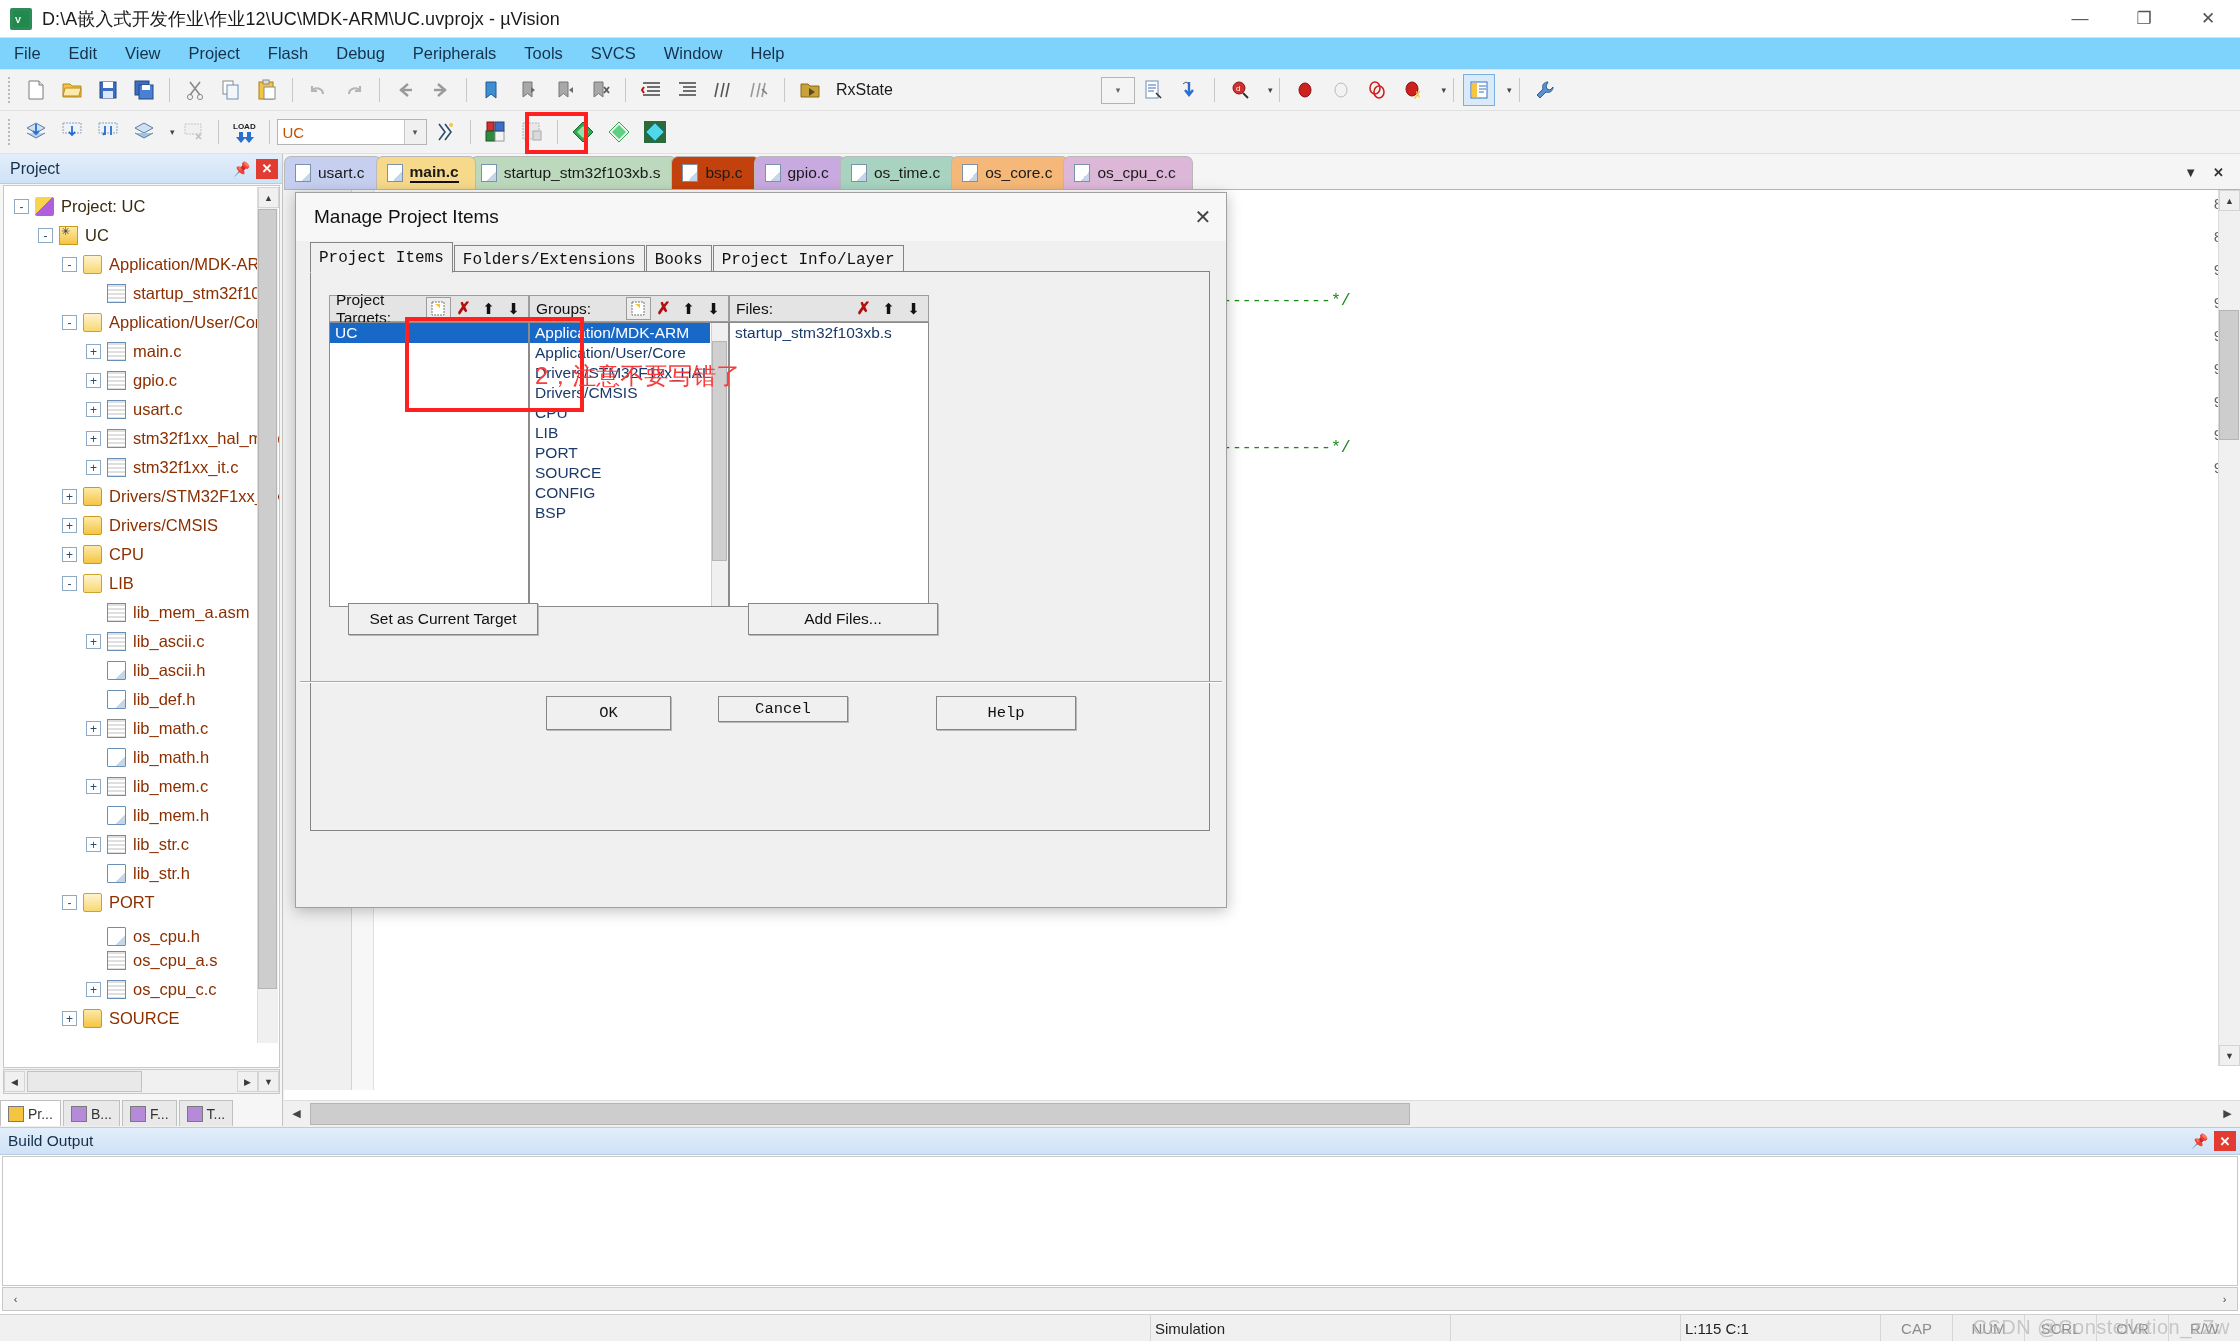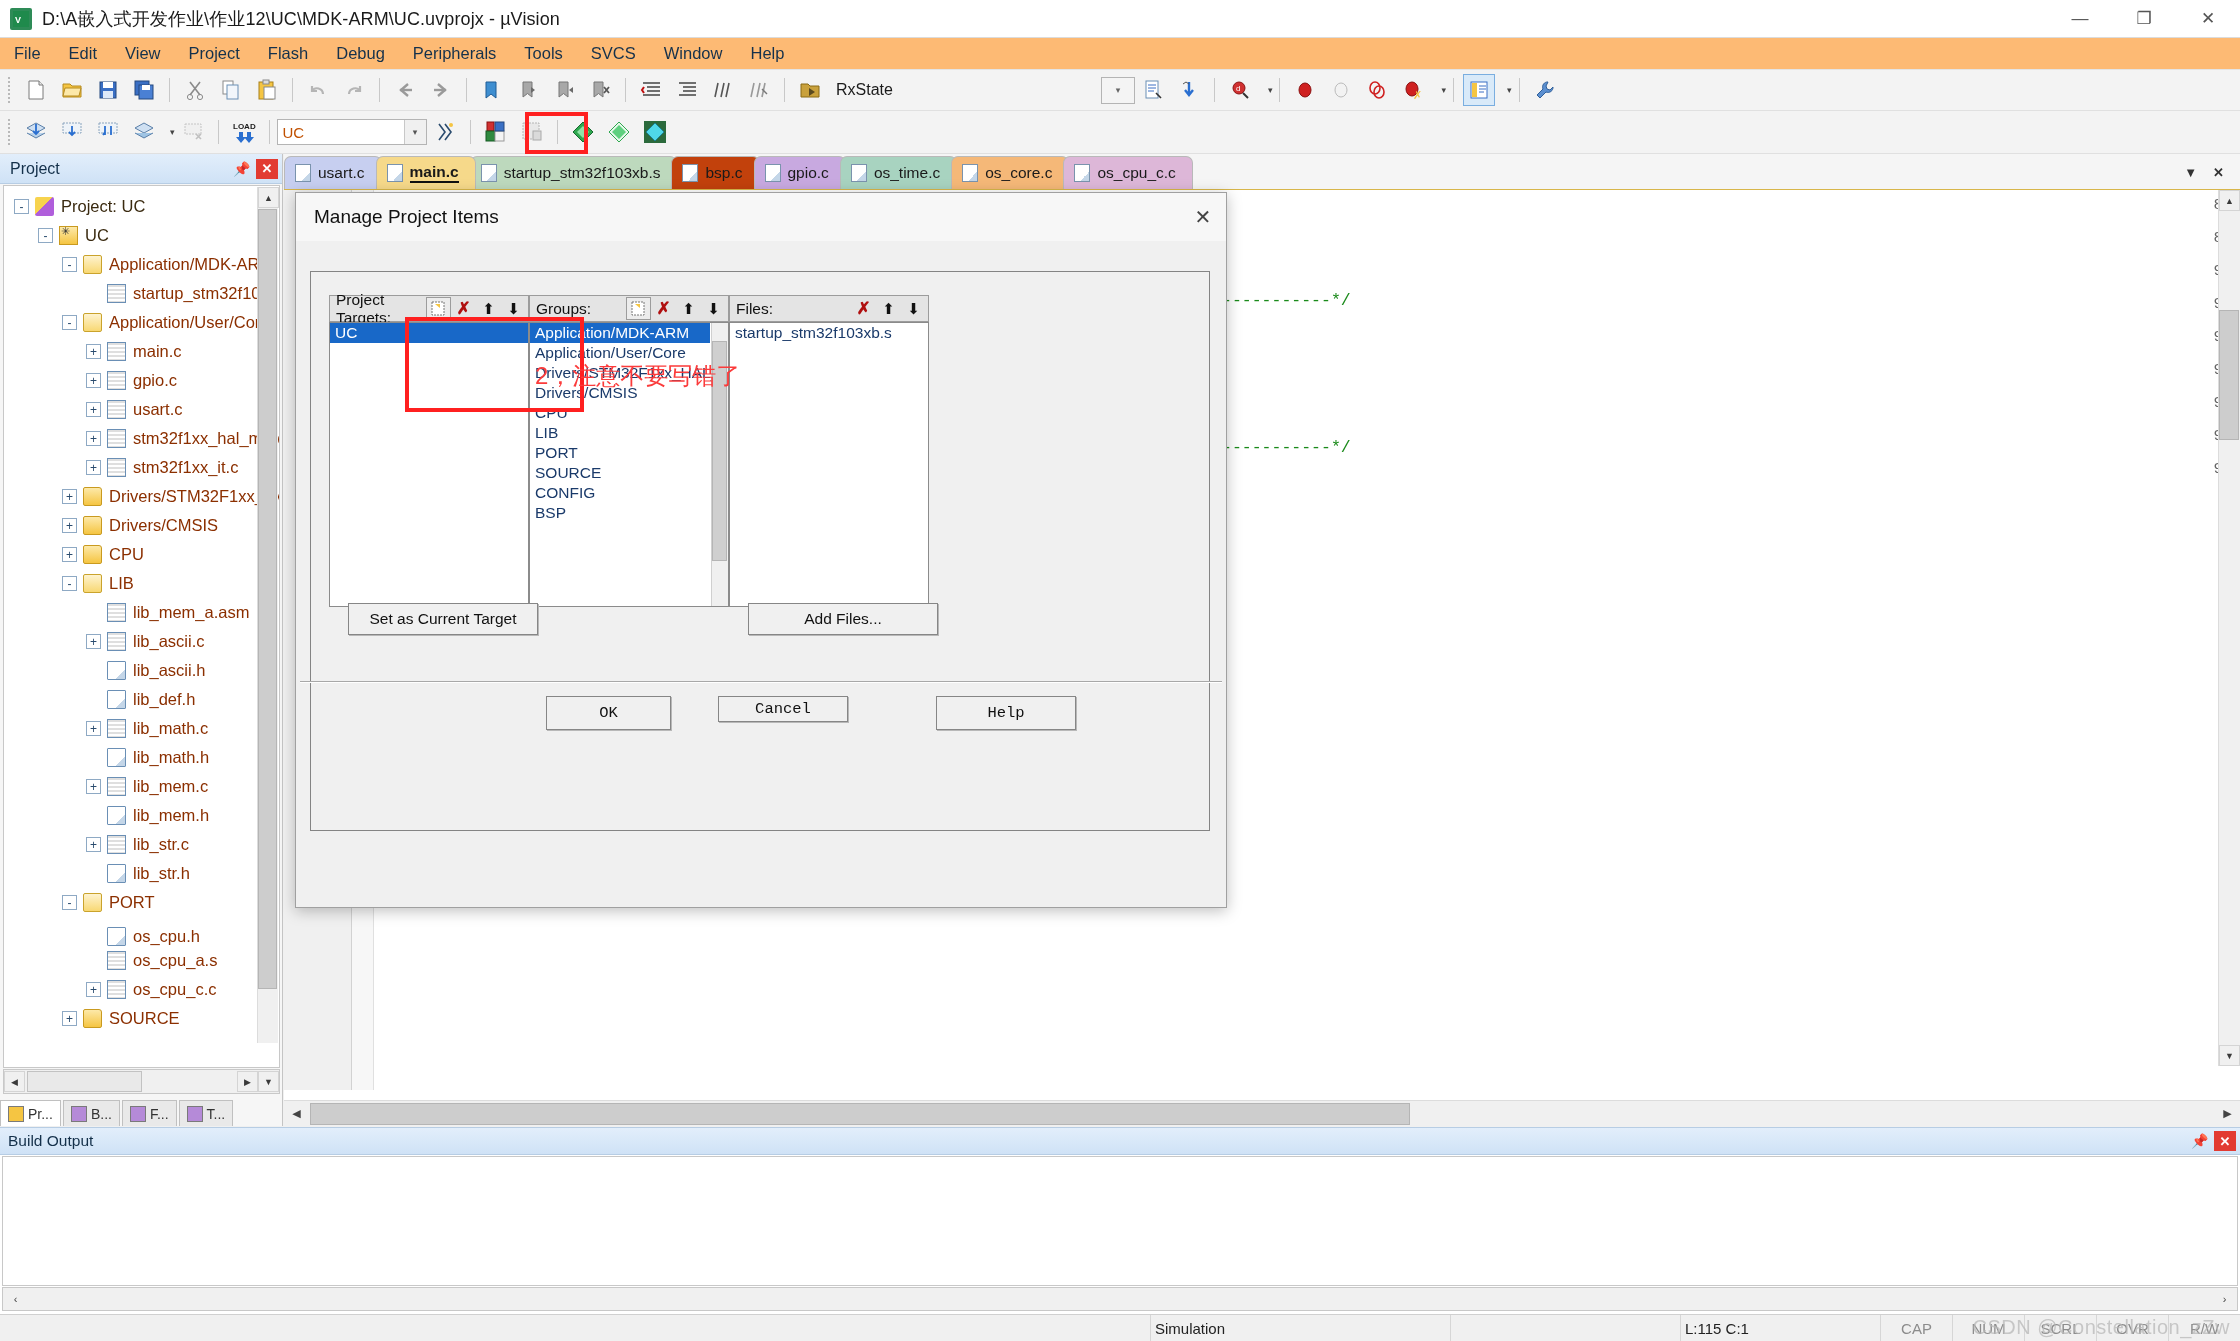--- a/index.html
+++ b/index.html
@@ -24,21 +24,21 @@
     display:flex; align-items:center; justify-content:center;
     color:#fff; font-size:11px; font-weight:bold; font-family:"Liberation Sans",sans-serif;
   }
   .title-text { font-size: 18px; color: #1a1a1a; letter-spacing: 0.1px; }
   .win-btns { margin-left: auto; display: flex; height: 38px; }
   .win-btn { width: 64px; height: 38px; display: flex; align-items: center; justify-content: center; color: #555; font-size: 17px; }
 
   
   .menubar {
     position: absolute; left: 0; top: 38px; width: 2240px; height: 32px;
-    background: #fdba74; display: flex; align-items: center;
+    background: #7dd3fc; display: flex; align-items: center;
     border-bottom: 1px solid #e4e4e4;
   }
   .menu-item { font-size: 16.5px; color: #15314b; padding: 4px 14px; }
 
   
   .toolbar {
     position: absolute; left: 0; width: 2240px; background: #f3f3f3;
     display: flex; align-items: center; border-bottom: 1px solid #e0e0e0;
   }
   .tb1 { top: 70px; height: 41px; }
@@ -849,20 +849,34 @@
 
   <div class="watermark">CSDN @Constellation_zZw</div>
 
   <div class="dlg">
     <div class="dlg-title">
       <div class="dlg-title-txt">Manage Project Items</div>
       <div class="dlg-close">✕</div>
     </div>
 
     <div class="dlg-body">
+      <div class="tabstrip" id="dtabs-host">
+          <div class="dtab active">
+            <span>Project Items</span>
+          </div>
+          <div class="dtab">
+            <span>Folders/Extensions</span>
+          </div>
+          <div class="dtab">
+            <span>Books</span>
+          </div>
+          <div class="dtab">
+            <span>Project Info/Layer</span>
+          </div>
+        </div>
       <div class="tabpane"></div>
 
       <div class="col" style="left:33px; width:200px;">
         <div class="col-head">
           <span class="col-head-lbl">Project Targets:</span>
           <span class="col-btns">
             <span class="cbtn framed">
               <svg width="15" height="15" viewBox="0 0 15 15">
                   <rect x="1" y="1" width="12" height="13" fill="#fff" stroke="#777" stroke-dasharray="2 1"></rect>
                   <path d="M4 3h5v4" fill="#f5c542"></path>

